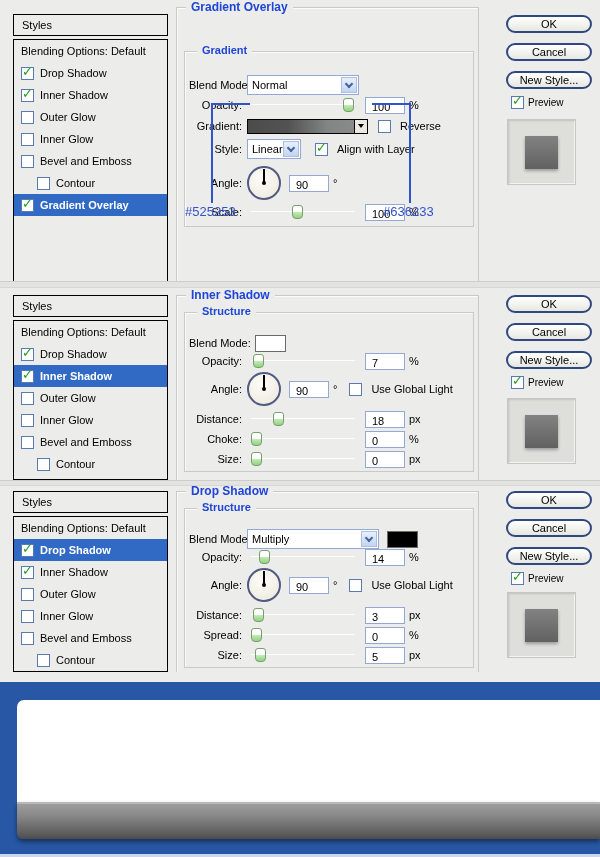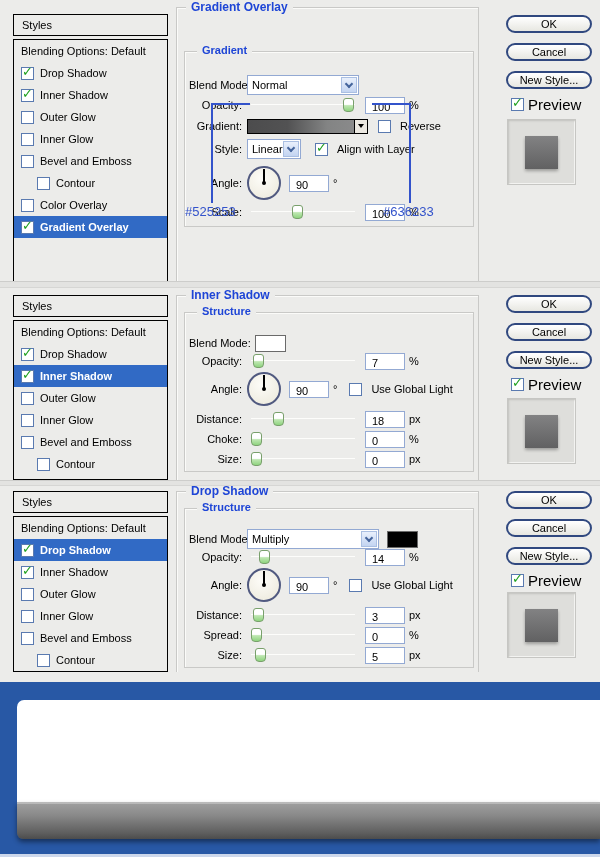--- a/index.html
+++ b/index.html
@@ -53,21 +53,21 @@
   .grad-strip { position:relative; width:121px; height:15px; border:1px solid #000; background:linear-gradient(to right,#4c4c4d,#525253,#838484,#8d8d8e); flex:none; }
   .grad-btn { position:absolute; right:0; top:0; bottom:0; width:13px; background:#ece9e2; border-left:1px solid #000; display:flex; align-items:center; justify-content:center; }
   .tri-down { width:0; height:0; border-left:3px solid transparent; border-right:3px solid transparent; border-top:4px solid #000; }
 
   
   .ann { position:absolute; z-index:6; }
   .ann-label { position:absolute; z-index:6; font-size:13px; color:#3353cb; }
 
   
   .btn { position:absolute; left:506px; width:86px; height:18px; border:2px solid #30487f; border-radius:9px; background:linear-gradient(#ffffff,#e7e7e1); font-size:11px; color:#000; display:flex; align-items:center; justify-content:center; cursor:default; }
-  .prevrow { position:absolute; left:511px; display:flex; align-items:center; font-size:15px; }
+  .prevrow { position:absolute; left:511px; display:flex; align-items:center; font-size:10px; }
   .prevrow .cb { margin-right:4px; }
   .thumbwrap { position:absolute; left:507px; width:69px; height:66px; background:#dededb; border:1px solid #c6c6c3; box-shadow:inset 1px 1px 2px #c2c2be, inset -1px -1px 0 #f6f6f4; }
   .thumbsq { width:33px; height:33px; margin:16px auto 0; background:linear-gradient(#828283,#616162); box-shadow:0 2px 3px rgba(0,0,0,0.30); }
 
   
   #preview-area { position:relative; width:600px; height:175px; background:#2858a5; overflow:hidden; }
   #preview-card { position:absolute; left:17px; right:0; top:18px; height:102px; background:#ffffff; border-radius:7px 0 0 0; }
   #preview-bar { position:absolute; left:17px; right:0; top:120px; height:37px; border-radius:0 0 0 6px;
     background:linear-gradient(#a0a0a0, #8a8a8a 35%, #5d5d5d 85%, #4c4c4c);
     box-shadow:inset 0 2px 0 rgba(255,255,255,0.28), 0 3px 5px rgba(0,0,0,0.45); }
@@ -105,24 +105,20 @@
             <span>Inner Glow</span>
           </div>
         <div class="srow">
             <span class="cb"></span>
             <span>Bevel and Emboss</span>
           </div>
         <div class="srow">
             <span class="cb ind"></span>
             <span>Contour</span>
           </div>
-        <div class="srow">
-            <span class="cb"></span>
-            <span>Color Overlay</span>
-          </div>
         <div class="srow sel">
             <span class="cb on"></span>
             <span>Gradient Overlay</span>
           </div>
       </div>
     </div>
 
     <div class="pane" style="top:7px; bottom:-2px;">
       <span class="legend ptitle">Gradient Overlay</span>
       <div class="gbox" style="top:17px; height:176px;margin-top:26px;">

